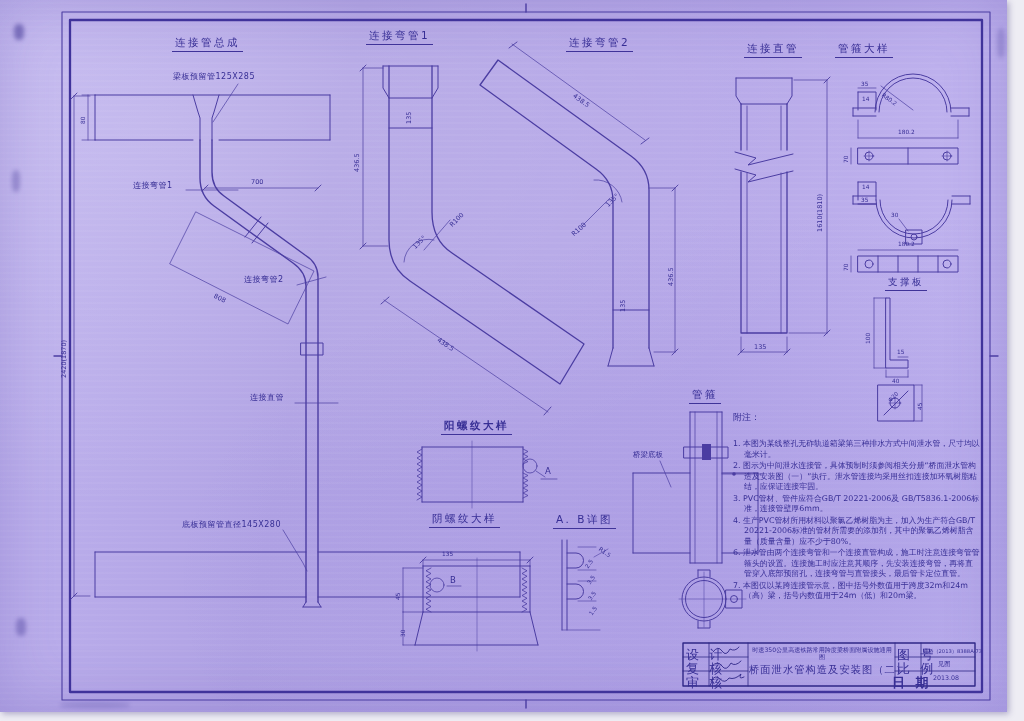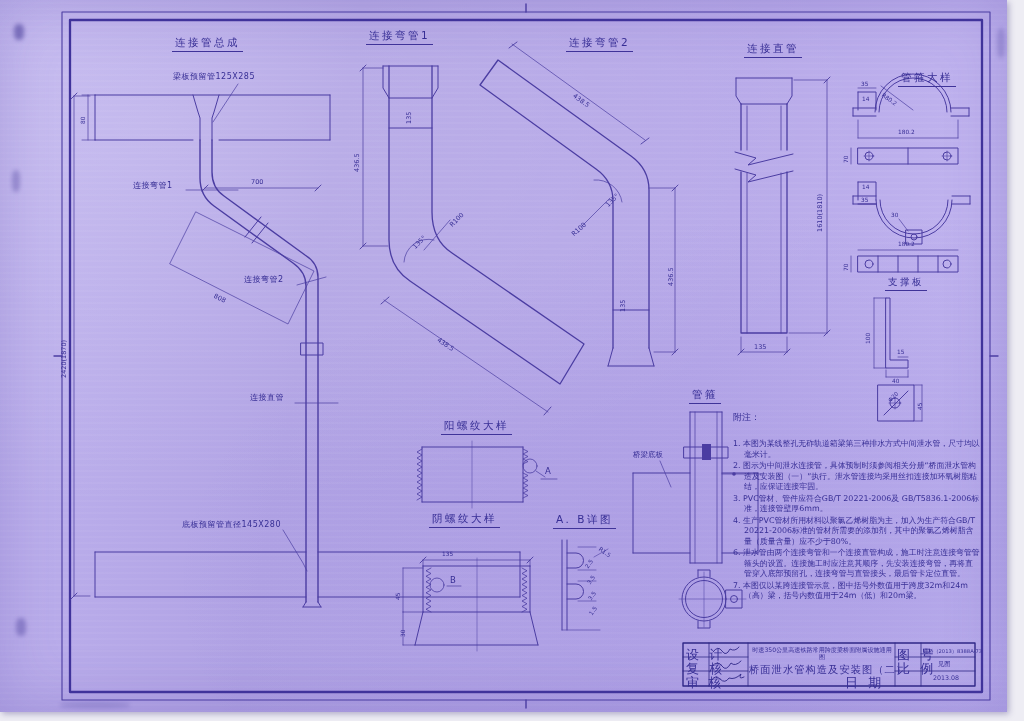--- a/index.html
+++ b/index.html
@@ -161,23 +161,23 @@
     <path d="M713,652 q5,-7 9,-1 t8,-2 q5,3 9,-2"></path>
     <path d="M712,666 q6,-6 10,0 t9,-3 q4,4 10,-2"></path>
     <path d="M711,681 q4,-7 9,-2 t9,-1 q6,2 12,-4 q-3,6 3,3"></path>
   </g>
  </svg>
 
  <span class="t ttl" style="left:172px;top:36px;">连接管总成</span>
  <span class="t ttl" style="left:366px;top:29px;">连接弯管1</span>
  <span class="t ttl" style="left:566px;top:36px;">连接弯管2</span>
  <span class="t ttl" style="left:744px;top:42px;">连接直管</span>
- <span class="t ttl" style="left:898px;top:42px;margin-top:29px;">管箍大样</span>
+ <span class="t ttl" style="left:835px;top:42px;">管箍大样</span>
  <span class="t ttl" style="left:885px;top:276px;font-size:9.5px;">支撑板</span>
- <span class="t ttl" style="left:441px;top:419px;">阳螺纹大样</span>
+ <span class="t ttl" style="left:441px;top:419px;font-weight:bold;">阳螺纹大样</span>
  <span class="t ttl" style="left:429px;top:512px;">阴螺纹大样</span>
  <span class="t ttl" style="left:553px;top:513px;">A. B详图</span>
  <span class="t ttl" style="left:689px;top:388px;">管箍</span>
 
  <span class="t lb" style="left:173px;top:71px;">梁板预留管125X285</span>
  <span class="t lb" style="left:133px;top:180px;">连接弯管1</span>
  <span class="t lb" style="left:244px;top:274px;">连接弯管2</span>
  <span class="t lb" style="left:250px;top:392px;">连接直管</span>
  <span class="t lb" style="left:182px;top:519px;">底板预留管直径145X280</span>
  <span class="t dm" style="left:251px;top:178px;">700</span>
@@ -235,28 +235,28 @@
    <div class="note-item">1. 本图为某线整孔无砟轨道箱梁第三种排水方式中间泄水管，尺寸均以毫米计。</div>
    <div class="note-item">2. 图示为中间泄水连接管，具体预制时须参阅相关分册“桥面泄水管构造及安装图（一）”执行。泄水管连接均采用丝扣连接加环氧树脂粘结，应保证连接牢固。</div>
    <div class="note-item">3. PVC管材、管件应符合GB/T 20221-2006及 GB/T5836.1-2006标准，连接管壁厚6mm。</div>
    <div class="note-item">4. 生产PVC管材所用材料以聚氯乙烯树脂为主，加入为生产符合GB/T 20221-2006标准的管材所需要的添加剂，其中的聚氯乙烯树脂含量（质量含量）应不少于80%。</div>
    <div class="note-item">6. 泄水管由两个连接弯管和一个连接直管构成，施工时注意连接弯管管箍头的设置。连接施工时应注意其顺序，先安装连接弯管，再将直管穿入底部预留孔，连接弯管与直管接头，最后管卡定位直管。</div>
    <div class="note-item">7. 本图仅以某跨连接管示意，图中括号外数值用于跨度32m和24m（高）梁，括号内数值用于24m（低）和20m梁。</div>
  </div>
 
  <span class="t tb-l" style="left:686px;top:646px;">设 计</span>
  <span class="t tb-l" style="left:686px;top:660px;">复 核</span>
- <span class="t tb-l" style="left:686px;top:674px;font-family:Liberation Serif, serif;">审 核</span>
+ <span class="t tb-l" style="left:686px;top:674px;">审 核</span>
  <span class="t tb-proj" style="left:750px;top:646px;">时速350公里高速铁路常用跨度梁桥面附属设施通用图</span>
  <span class="t tb-title" style="left:749px;top:663px;">桥面泄水管构造及安装图（二）</span>
  <span class="t tb-l" style="left:897px;top:646px;">图 号</span>
  <span class="t" style="left:923px;top:648px;font-size:5.2px;">通桥（2013）8388A-73</span>
  <span class="t tb-l" style="left:897px;top:660px;">比 例</span>
  <span class="t tb-v" style="left:938px;top:660px;">见图</span>
- <span class="t tb-l" style="left:845px;top:674px;">日 期</span>
+ <span class="t tb-l" style="left:892px;top:674px;font-weight:bold;">日 期</span>
  <span class="t tb-v" style="left:933px;top:674px;">2013.08</span>
 
  <div class="smudge" style="left:14px;top:24px;width:10px;height:16px;opacity:.5;"></div>
  <div class="smudge" style="left:12px;top:170px;width:8px;height:22px;opacity:.3;"></div>
  <div class="smudge" style="left:16px;top:618px;width:10px;height:18px;opacity:.35;"></div>
  <div class="smudge" style="left:997px;top:28px;width:8px;height:30px;opacity:.22;"></div>
  <div class="smudge" style="left:60px;top:702px;width:70px;height:6px;opacity:.2;"></div>
 </div>
 
 </body></html>

